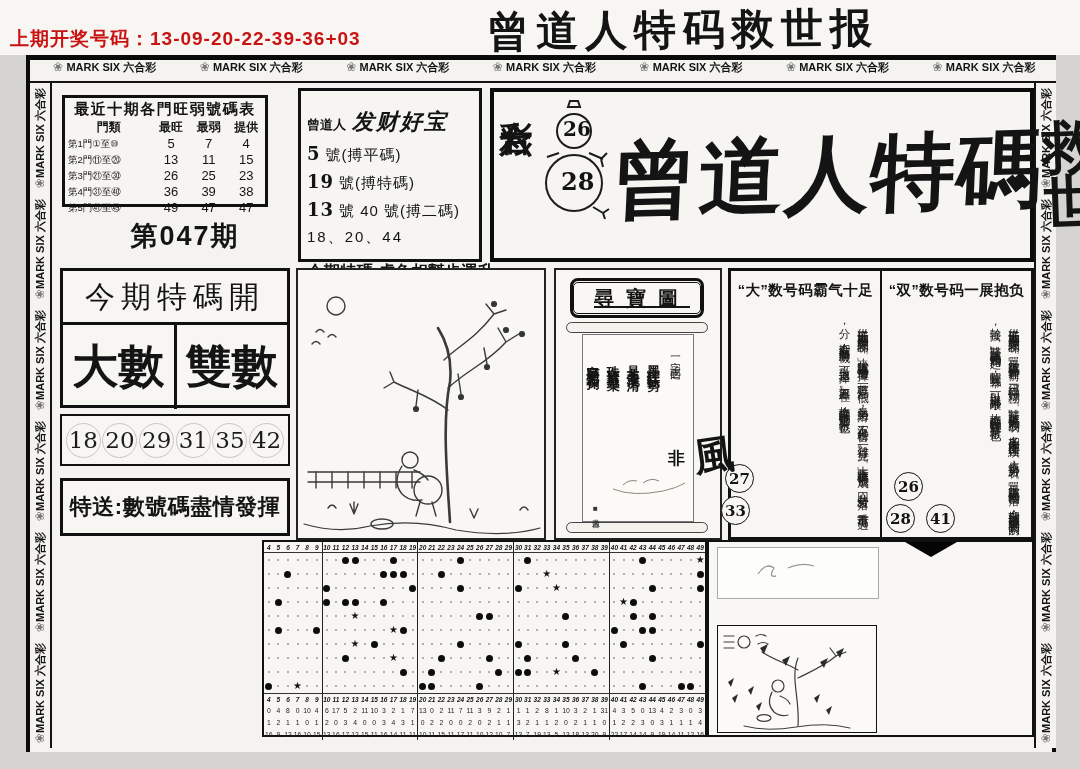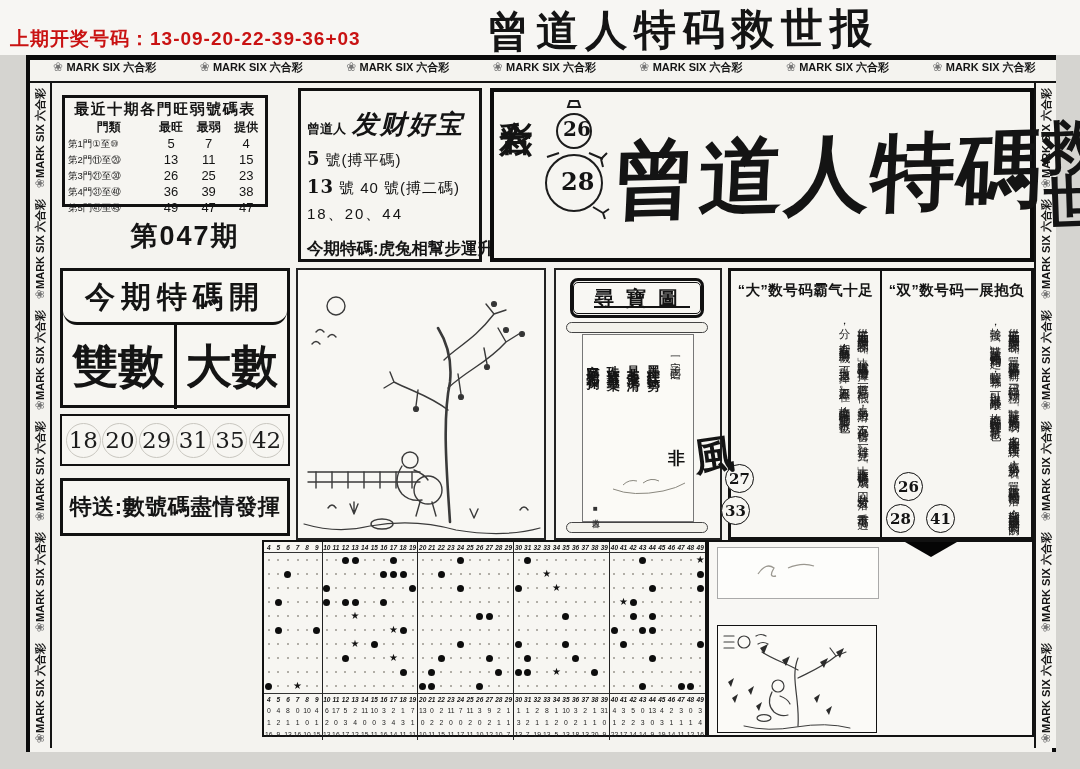--- a/index.html
+++ b/index.html
@@ -24,35 +24,35 @@
   #hotcold table{width:100%;border-collapse:collapse;font-size:12px;}
   #hotcold th{font-weight:bold;font-size:12px;padding:0;}
   #hotcold td{text-align:center;font-size:13px;padding:0;line-height:16px;}
   #hotcold td.lbl{font-size:9.5px;text-align:left;padding-left:3px;white-space:nowrap;}
   
   #issue{left:100px;top:218px;width:170px;text-align:center;font-size:27px;font-weight:900;letter-spacing:2px;}
   
   #fortune{left:298px;top:88px;width:184px;height:174px;border:3px solid #111;background:#f6f5f1;box-sizing:border-box;padding:16px 6px;}
   #fortune .hdr{display:flex;align-items:baseline;gap:6px;}
   #fortune .brand{font-size:13px;font-weight:bold;}
-  #fortune .fancy{font-size:26px;font-weight:900;font-style:italic;font-family:"DejaVu Serif",serif;letter-spacing:2px;}
+  #fortune .fancy{font-size:22px;font-weight:900;font-style:italic;font-family:"DejaVu Serif",serif;letter-spacing:2px;}
   .fline{font-size:15px;margin-top:6px;letter-spacing:1px;}
   .fline b{font-size:18px;font-family:"DejaVu Serif",serif;margin-right:5px;}
   #fortune .extra{font-size:15px;margin-top:7px;letter-spacing:2px;}
   #fortune .special{font-size:16.5px;font-weight:900;margin-top:14px;letter-spacing:0px;white-space:nowrap;}
   
   #masthead{left:490px;top:88px;width:544px;height:174px;border:4px solid #0c0c0c;background:#f6f5f1;box-sizing:border-box;display:flex;align-items:center;}
   #mh-vert{writing-mode:vertical-rl;text-orientation:upright;font-size:33px;font-weight:900;line-height:1;margin-left:6px;height:160px;display:flex;align-items:center;font-family:"DejaVu Serif",serif;}
   #gourd{position:relative;width:78px;height:160px;margin-left:2px;}
   #gourd .num{position:absolute;font-size:20px;font-weight:bold;font-family:"DejaVu Serif",serif;}
   #mh-callig{flex:1;text-align:center;font-size:84px;font-weight:900;letter-spacing:2px;transform:rotate(-1.5deg) skewX(-4deg);font-family:"DejaVu Serif",serif;white-space:nowrap;}
   #mh-tail{display:flex;flex-direction:column;margin-right:10px;line-height:0.95;font-size:58px;font-weight:900;font-family:"DejaVu Serif",serif;transform:rotate(-2deg);}
   
   #predA{left:60px;top:268px;width:230px;height:140px;border:3px solid #111;box-sizing:border-box;background:#f7f6f2;}
-  #pred-open{font-size:30px;font-weight:bold;text-align:center;letter-spacing:6px;border-bottom:3px solid #111;padding:6px 0 4px;border-radius:14px;}
+  #pred-open{font-size:30px;font-weight:normal;text-align:center;letter-spacing:6px;border-bottom:3px solid #111;padding:6px 0 4px;}
   #pred-cells{display:flex;height:84px;}
   #pred-cells .cell{flex:1;display:flex;align-items:center;justify-content:center;font-size:46px;font-weight:900;font-family:"DejaVu Serif",serif;}
   #pred-cells .cell:first-child{border-right:3px solid #111;}
   #predB{left:60px;top:414px;width:230px;height:52px;border:2.5px solid #111;box-sizing:border-box;background:#f7f6f2;display:flex;align-items:center;justify-content:space-around;padding:0 3px;}
   .numcirc{width:33px;height:33px;border:1px solid #c9c7c0;border-radius:50%;display:flex;align-items:center;justify-content:center;font-size:23px;font-family:"DejaVu Serif",serif;color:#1c1c1c;}
   #predC{left:60px;top:478px;width:230px;height:58px;border:3px solid #111;box-sizing:border-box;background:#f7f6f2;display:flex;align-items:center;justify-content:center;font-size:22px;font-weight:900;letter-spacing:0.5px;}
   
   #picture{left:296px;top:268px;width:250px;height:272px;border:2px solid #222;box-sizing:border-box;background:#f8f7f3;}
   
   #scrollbox{left:554px;top:268px;width:168px;height:272px;border:2px solid #222;box-sizing:border-box;background:#f8f7f3;}
@@ -180,20 +180,21 @@
 
 <div class="abs" id="issue">第047期</div>
 
 <div class="abs" id="fortune">
   <div class="hdr">
     <span class="brand">曾道人</span>
     <span class="fancy">发财好宝</span>
   </div>
   <div id="fortune-lines">
       <div class="fline"><b>5</b><span>號(搏平碼)</span></div>
+      <div class="fline"><b>19</b><span>號(搏特碼)</span></div>
       <div class="fline"><b>13</b><span>號 40 號(搏二碼)</span></div>
     </div>
   <div class="extra">18、20、44</div>
   <div class="special">今期特碼:虎兔相幫步運升</div>
 </div>
 
 <div class="abs" id="masthead">
   <div id="mh-vert">六合彩</div>
   <div id="gourd">
     <svg width="78" height="160" viewBox="0 0 78 160">
@@ -211,22 +212,22 @@
   <div id="mh-callig">曾道人特碼</div>
   <div id="mh-tail">
     <span>救</span>
     <span>世</span>
   </div>
 </div>
 
 <div class="abs" id="predA">
   <div id="pred-open">今期特碼開</div>
   <div id="pred-cells">
+    <div class="cell">大數</div>
     <div class="cell">雙數</div>
-    <div class="cell">大數</div>
   </div>
 </div>
 <div class="abs" id="predB">
     <div class="numcirc">18</div>
     <div class="numcirc">20</div>
     <div class="numcirc">29</div>
     <div class="numcirc">31</div>
     <div class="numcirc">35</div>
     <div class="numcirc">42</div>
   </div>

